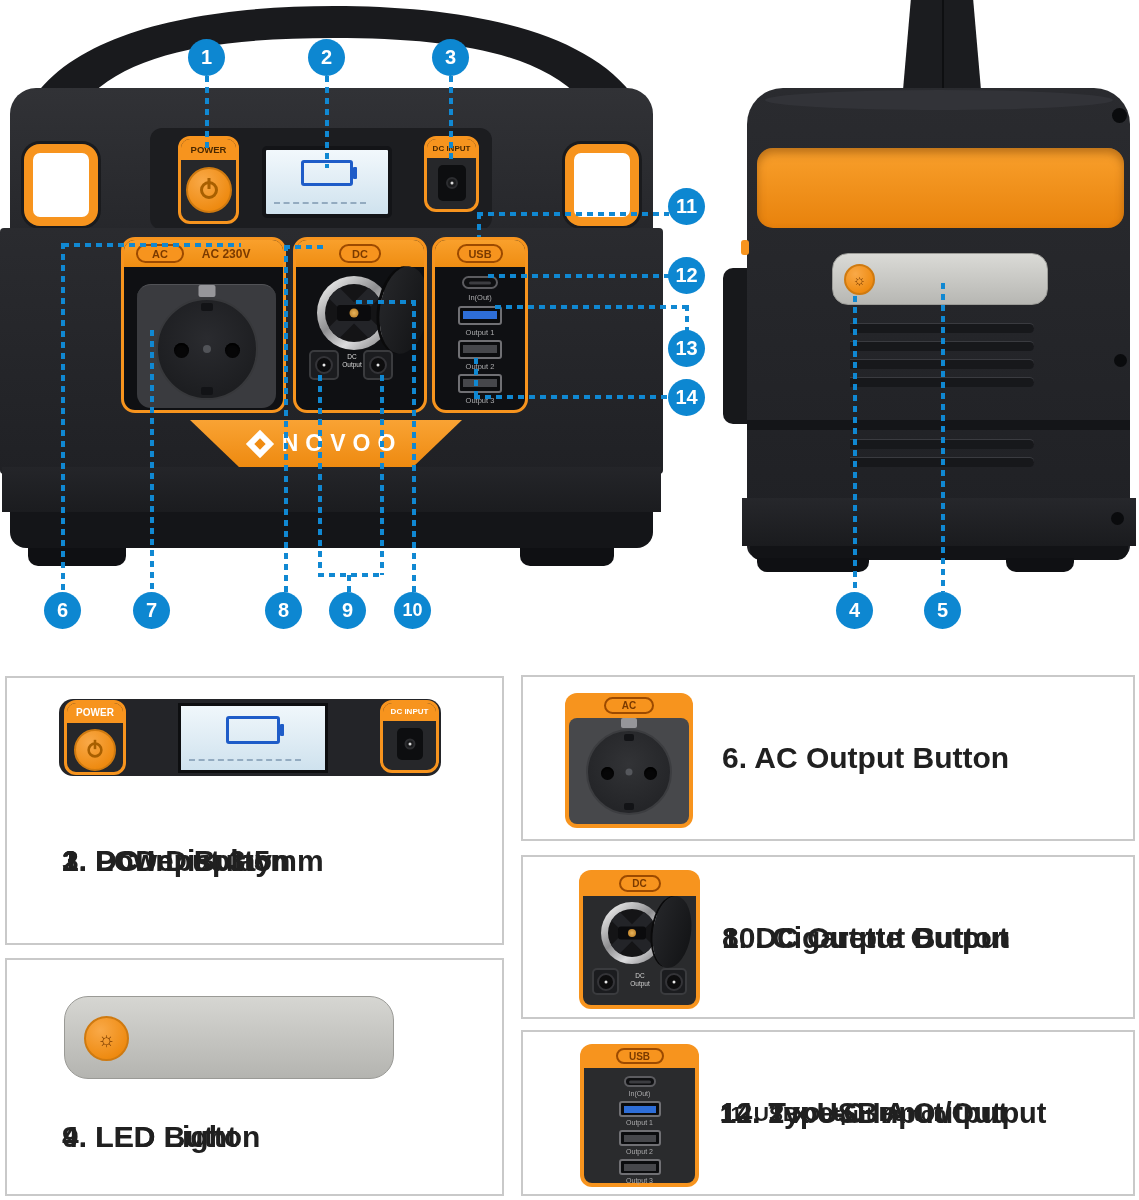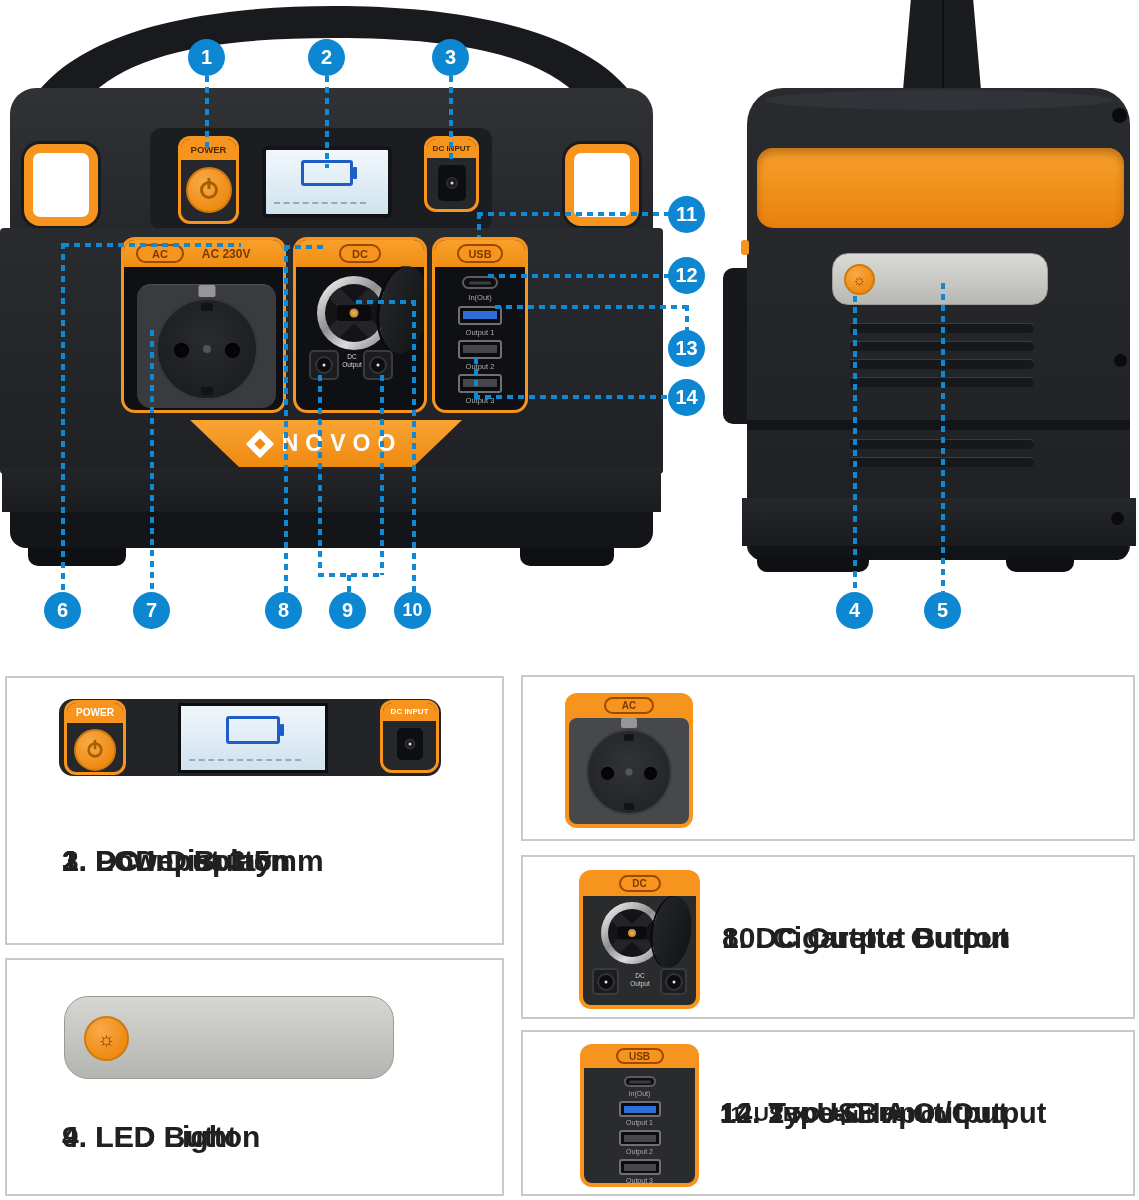--- a/index.html
+++ b/index.html
@@ -242,21 +242,21 @@
   <div class="cnum" style="left:188px;top:39px;">1</div>
   <div class="cnum" style="left:308px;top:39px;">2</div>
   <div class="cnum" style="left:432px;top:39px;">3</div>
   <div class="cnum" style="left:836px;top:592px;">4</div>
   <div class="cnum" style="left:924px;top:592px;">5</div>
   <div class="cnum" style="left:44px;top:592px;">6</div>
   <div class="cnum" style="left:133px;top:592px;">7</div>
   <div class="cnum" style="left:265px;top:592px;">8</div>
   <div class="cnum" style="left:329px;top:592px;">9</div>
   <div class="cnum" style="left:394px;top:592px;font-size:18px;">10</div>
-  <div class="cnum" style="left:668px;top:196px;">11</div>
+  <div class="cnum" style="left:668px;top:188px;">11</div>
   <div class="cnum" style="left:668px;top:257px;">12</div>
   <div class="cnum" style="left:668px;top:330px;">13</div>
   <div class="cnum" style="left:668px;top:379px;">14</div>
 
   <div class="lbox" style="left:5px;top:676px;width:499px;height:269px;">
     <div style="left:52px;top:21px;width:382px;height:77px;background:#232428;border-radius:14px;"></div>
     <div class="bezel" style="left:57px;top:22px;width:62px;height:75px;">
       <div class="tab" style="height:20px;line-height:20px;font-size:10px;color:#fff;">POWER</div>
       <div class="orange-btn" style="left:50%;top:26px;transform:translateX(-50%);width:42px;height:42px;">
         <span class="pwr-glyph" style="position:relative;transform:scale(.85);"></span>
@@ -309,20 +309,21 @@
         <span style="left:50%;top:11px;transform:translateX(-50%);width:86px;height:86px;border-radius:50%;background:radial-gradient(circle at 50% 40%,#323336,#242528 72%);border:2px solid #3c3d40;">
           <span class="sockhole" style="left:13px;top:36px;width:13px;height:13px;"></span>
           <span class="sockhole" style="right:13px;top:36px;width:13px;height:13px;"></span>
           <span style="left:50%;top:50%;transform:translate(-50%,-50%);width:7px;height:7px;border-radius:50%;background:#55575c;"></span>
           <span class="socktab" style="left:50%;top:3px;transform:translateX(-50%);width:10px;height:7px;"></span>
           <span class="socktab" style="left:50%;bottom:3px;transform:translateX(-50%);width:10px;height:7px;"></span>
         </span>
       </div>
     </div>
     <div class="ltext" style="left:199px;top:0;width:400px;height:100%;">
+      <p style="font-size:30px;line-height:38px;">6. AC Output Button</p>
     </div>
   </div>
 
   <div class="lbox" style="left:521px;top:855px;width:614px;height:164px;">
     <div style="left:56px;top:13px;width:121px;height:139px;background:#f7941e;border-radius:12px;">
       <div style="left:0;top:0;width:100%;height:26px;display:flex;align-items:center;justify-content:center;">
         <span class="pill" style="width:42px;height:17px;font-size:10px;">DC</span>
       </div>
       <div style="left:4px;top:26px;width:113px;height:109px;background:#2a2b2d;border-radius:0 0 8px 8px;overflow:hidden;">
         <div class="ring" style="left:18px;top:6px;width:62px;height:62px;">

